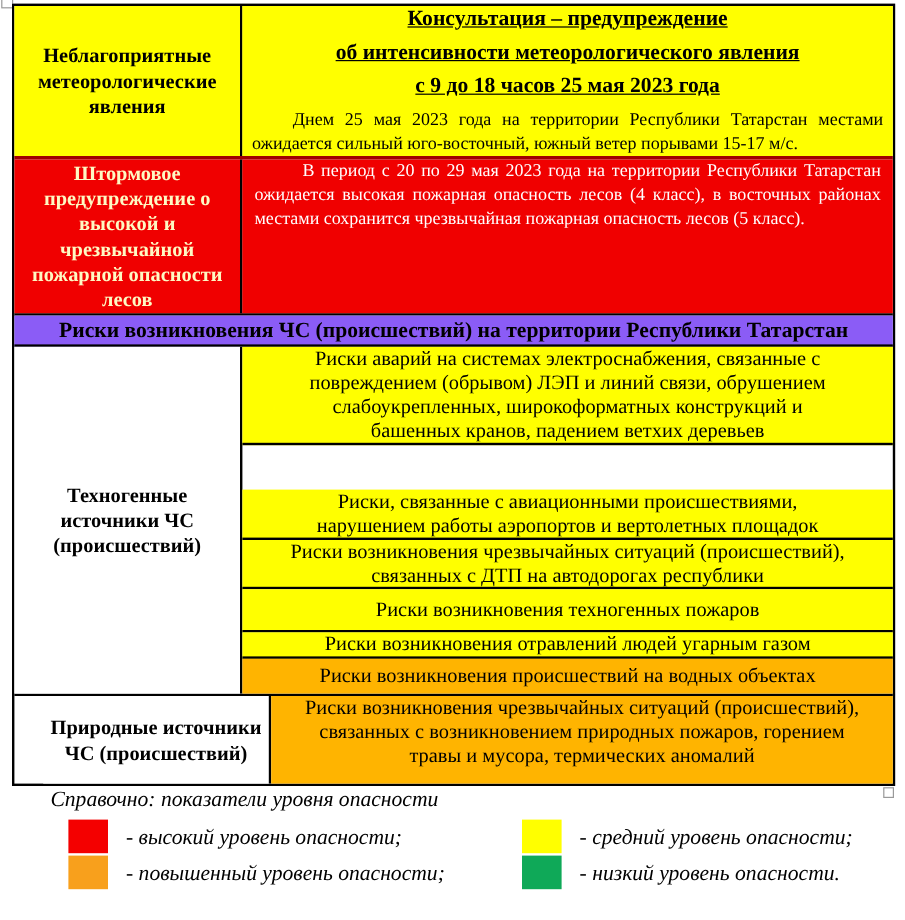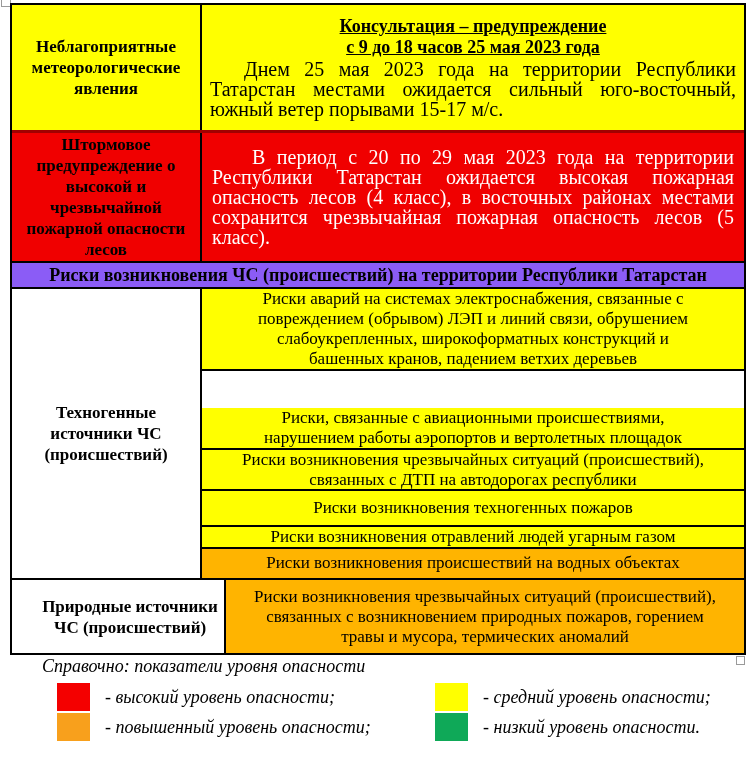--- a/index.html
+++ b/index.html
@@ -14,35 +14,35 @@
     border:2px solid #000;box-sizing:border-box;background:#fff;
   }
   .row{display:flex;box-sizing:border-box;}
   .cell{box-sizing:border-box;}
   .cell-left{
     width:190px;flex:0 0 190px;border-right:2px solid #000;
     display:flex;align-items:center;justify-content:center;
     text-align:center;font-weight:bold;font-size:17px;line-height:21px;
     padding:2px 6px;
   }
-  .cell-right{flex:1 1 auto;display:flex;flex-direction:column;justify-content:center;}
+  .cell-right{flex:1 1 auto;display:flex;flex-direction:column;justify-content:space-between;}
   
   .row-meteo{height:128px;border-bottom:3px solid #a00000;}
   .row-meteo .cell-left,.row-meteo .cell-right{background:#ffff00;}
   .consult-title{
     font-weight:bold;font-size:18px;line-height:21px;text-align:center;
     text-decoration:underline;
   }
   .consult-body,.storm-body{
-    font-size:20px;line-height:20px;text-align:justify;
+    font-size:15px;line-height:20px;text-align:justify;
     padding:1px 8px 0 8px;text-indent:34px;
   }
   
   .row-storm{height:130px;border-bottom:2px solid #000;}
-  .row-storm .cell-left{background:#f00000;color:#000000;}
+  .row-storm .cell-left{background:#f00000;color:#fef9c3;}
   .row-storm .cell-right{background:#f00000;color:#ffffff;}
   .storm-body{text-indent:40px;padding:0 10px;}
   
   .row-header{
     height:24px;border-bottom:2px solid #000;background:#8b5cf6;
     display:flex;align-items:center;justify-content:center;
     font-weight:bold;font-size:18px;line-height:22px;text-align:center;
   }
   
   .row-tech{height:291px;border-bottom:2px solid #000;}
@@ -100,20 +100,21 @@
 <body>
 
 <div class="move-handle"></div>
 
 <div class="doc-table">
 
   <div class="row row-meteo">
     <div class="cell cell-left">Неблагоприятные метеорологические явления</div>
     <div class="cell cell-right">
       <div class="consult-title">Консультация – предупреждение</div>
+      <div class="consult-title">об интенсивности метеорологического явления</div>
       <div class="consult-title">с 9 до 18 часов 25 мая 2023 года</div>
       <div class="consult-body">Днем 25 мая 2023 года на территории Республики Татарстан местами ожидается сильный юго-восточный, южный ветер порывами 15-17 м/с.</div>
     </div>
   </div>
 
   <div class="row row-storm">
     <div class="cell cell-left">Штормовое предупреждение о высокой и чрезвычайной пожарной опасности лесов</div>
     <div class="cell cell-right">
       <div class="storm-body">В период с 20 по 29 мая 2023 года на территории Республики Татарстан ожидается высокая пожарная опасность лесов (4 класс), в восточных районах местами сохранится чрезвычайная пожарная опасность лесов (5 класс).</div>
     </div>

